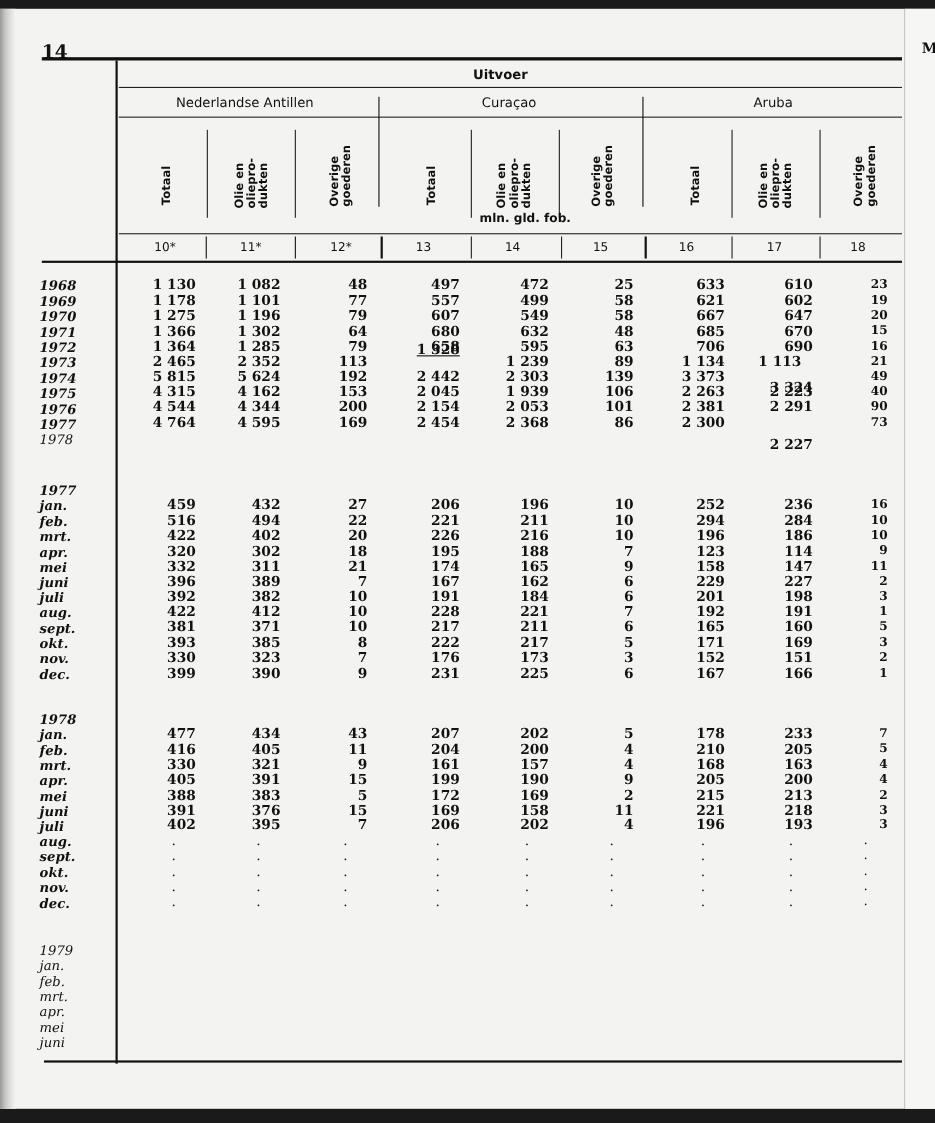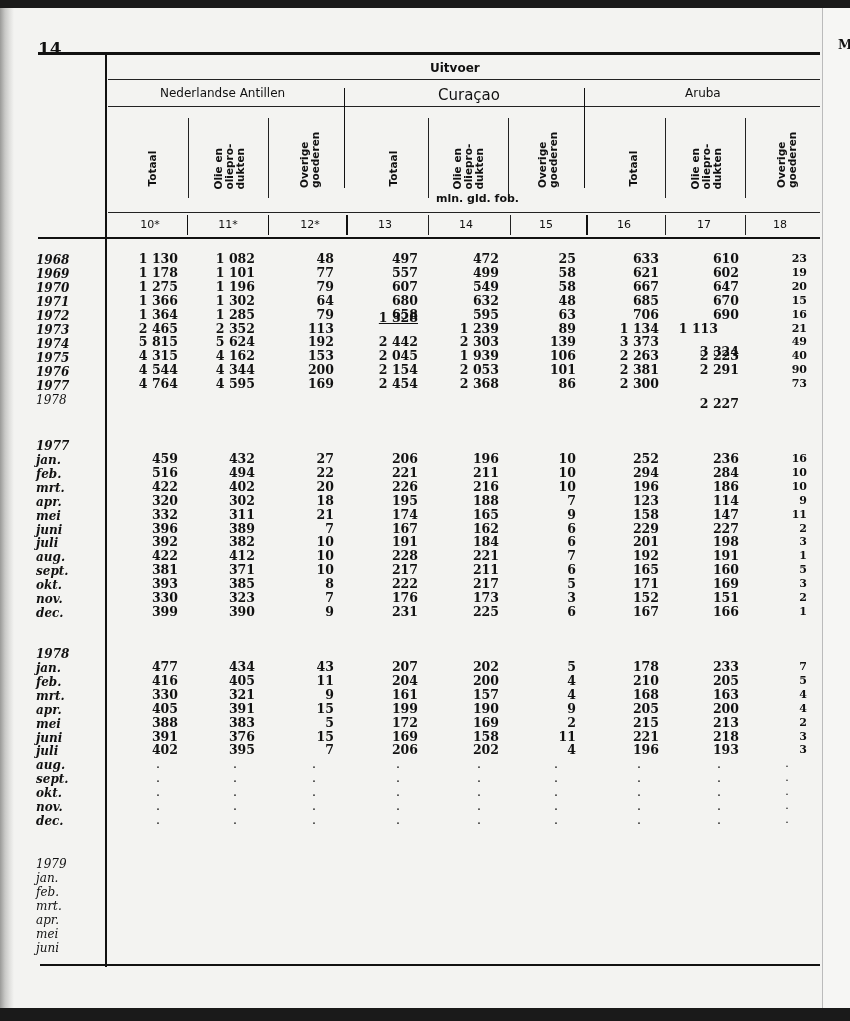--- a/index.html
+++ b/index.html
@@ -32,21 +32,21 @@
   <div class="running-head-right">M</div>
 
   <div class="rule" style="left:38px;top:44px;width:782px;height:3px;"></div>
 
   <div class="rule" style="left:105px;top:47px;width:2px;height:912px;"></div>
 
   <div class="hdr" style="left:430px;top:53px;font-weight:bold;font-size:12px;">Uitvoer</div>
   <div class="thin" style="left:108px;top:71px;width:712px;height:1px;"></div>
 
   <div class="hdr" style="left:160px;top:78px;font-size:12px;">Nederlandse Antillen</div>
-  <div class="hdr" style="left:438px;top:78px;font-size:15px;">Curaçao</div>
+  <div class="hdr" style="left:438px;top:78px;font-size:12px;">Curaçao</div>
   <div class="hdr" style="left:685px;top:78px;font-size:12px;">Aruba</div>
   <div class="thin" style="left:108px;top:98px;width:712px;height:1px;"></div>
 
   <div class="rule" style="left:344px;top:80px;width:1px;height:100px;"></div>
   <div class="rule" style="left:584px;top:80px;width:1px;height:100px;"></div>
 
   <div class="thin" style="left:188px;top:110px;width:1px;height:80px;"></div>
   <div class="thin" style="left:268px;top:110px;width:1px;height:80px;"></div>
   <div class="thin" style="left:428px;top:110px;width:1px;height:80px;"></div>
   <div class="thin" style="left:508px;top:110px;width:1px;height:80px;"></div>
@@ -161,21 +161,21 @@
       <div class="cell" style="top: 299.6px; left: 599px; width: 60px;">706</div>
       <div class="cell" style="top: 299.6px; left: 679px; width: 60px;">690</div>
       <div class="cell" style="top: 299.6px; left: 747px; width: 60px; font-size: 11px;">16</div>
       <div class="cell" style="top: 313.5px; left: 118px; width: 60px;">2 465</div>
       <div class="cell" style="top: 313.5px; left: 195px; width: 60px;">2 352</div>
       <div class="cell" style="top: 313.5px; left: 274px; width: 60px;">113</div>
       <div class="cell" style="top: 303px; left: 358px; width: 60px; text-decoration: underline;">1 328</div>
       <div class="cell" style="top: 313.5px; left: 439px; width: 60px;">1 239</div>
       <div class="cell" style="top: 313.5px; left: 516px; width: 60px;">89</div>
       <div class="cell" style="top: 313.5px; left: 599px; width: 60px;">1 134</div>
-      <div class="cell" style="top: 313.5px; left: 658px; width: 60px;">1 113</div>
+      <div class="cell" style="top: 313.5px; left: 679px; width: 60px; text-align: center;">1 113</div>
       <div class="cell" style="top: 313.5px; left: 747px; width: 60px; font-size: 11px;">21</div>
       <div class="cell" style="top: 327.4px; left: 118px; width: 60px;">5 815</div>
       <div class="cell" style="top: 327.4px; left: 195px; width: 60px;">5 624</div>
       <div class="cell" style="top: 327.4px; left: 274px; width: 60px;">192</div>
       <div class="cell" style="top: 327.4px; left: 358px; width: 60px;">2 442</div>
       <div class="cell" style="top: 327.4px; left: 439px; width: 60px;">2 303</div>
       <div class="cell" style="top: 327.4px; left: 516px; width: 60px;">139</div>
       <div class="cell" style="top: 327.4px; left: 599px; width: 60px;">3 373</div>
       <div class="cell" style="top: 337px; left: 679px; width: 60px;">3 324</div>
       <div class="cell" style="top: 327.4px; left: 747px; width: 60px; font-size: 11px;">49</div>

